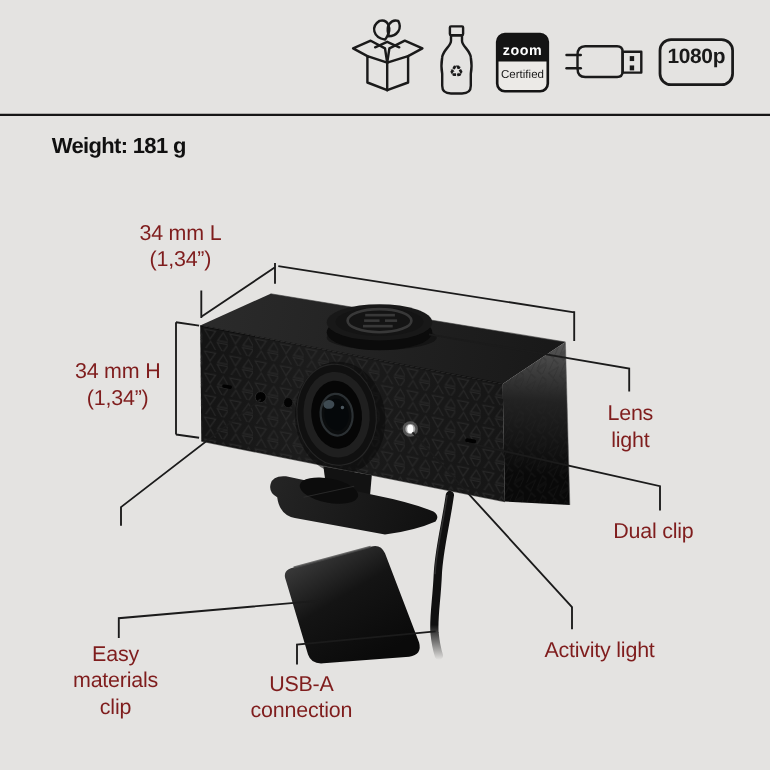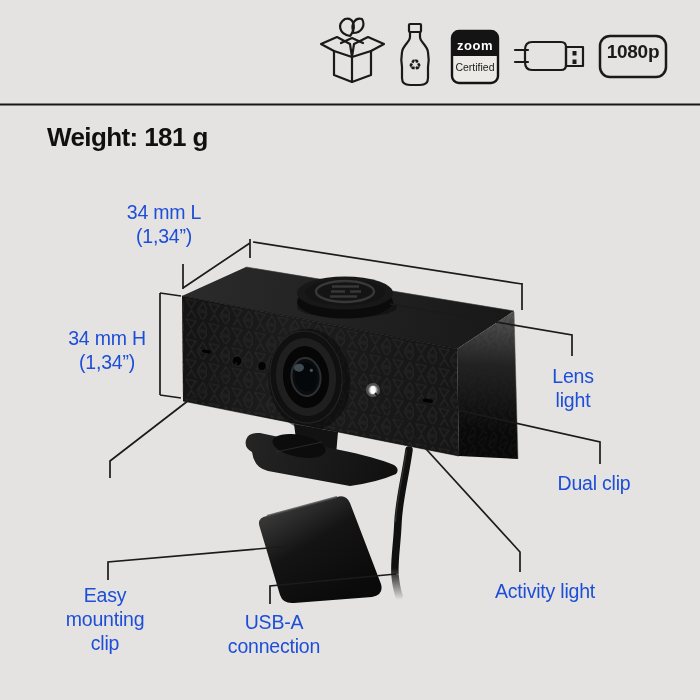--- a/index.html
+++ b/index.html
@@ -4,26 +4,26 @@
 <style>
   html,body{margin:0;padding:0;background:#e4e3e1;}
   .stage{
     position:relative;width:700px;height:700px;overflow:hidden;
     background:#e4e3e1;color:#161616;
     font-family:"Liberation Sans",sans-serif;
   }
   svg.scene{position:absolute;left:0;top:0;}
   .weight{
     position:absolute;left:47px;top:122px;
-    font-size:26px;font-weight:bold;letter-spacing:-0.6px;color:#101010;
+    font-size:20px;font-weight:bold;letter-spacing:-0.6px;color:#101010;
   }
   .label{
     position:absolute;transform:translateX(-50%);
     text-align:center;font-size:19.5px;line-height:24px;
-    letter-spacing:-0.2px;white-space:pre-line;color:#1d4ed8;
+    letter-spacing:-0.2px;white-space:pre-line;color:#7f1d1d;
   }
   #lbl-dim-l{left:164px;top:200px}
   #lbl-dim-w{left:399px;top:199px}
   #lbl-dim-h{left:107px;top:326px}
   #lbl-lens{left:573px;top:364px}
   #lbl-dual{left:594px;top:471px}
   #lbl-recycled{left:118px;top:478px}
   #lbl-clip{left:105px;top:583px}
   #lbl-usb{left:274px;top:610px}
   #lbl-activity{left:545px;top:579px}
@@ -212,19 +212,19 @@
 
 <div class="label" id="lbl-dim-l">34 mm L
 (1,34”)</div>
 <div class="label" id="lbl-dim-h">34 mm H
 (1,34”)</div>
 
 <div class="label" id="lbl-lens">Lens
 light</div>
 <div class="label" id="lbl-dual">Dual clip</div>
 <div class="label" id="lbl-clip">Easy
-mounting
+materials
 clip</div>
 <div class="label" id="lbl-usb">USB-A
 connection</div>
 <div class="label" id="lbl-activity">Activity light</div>
 
 </div>
 
 </body></html>

